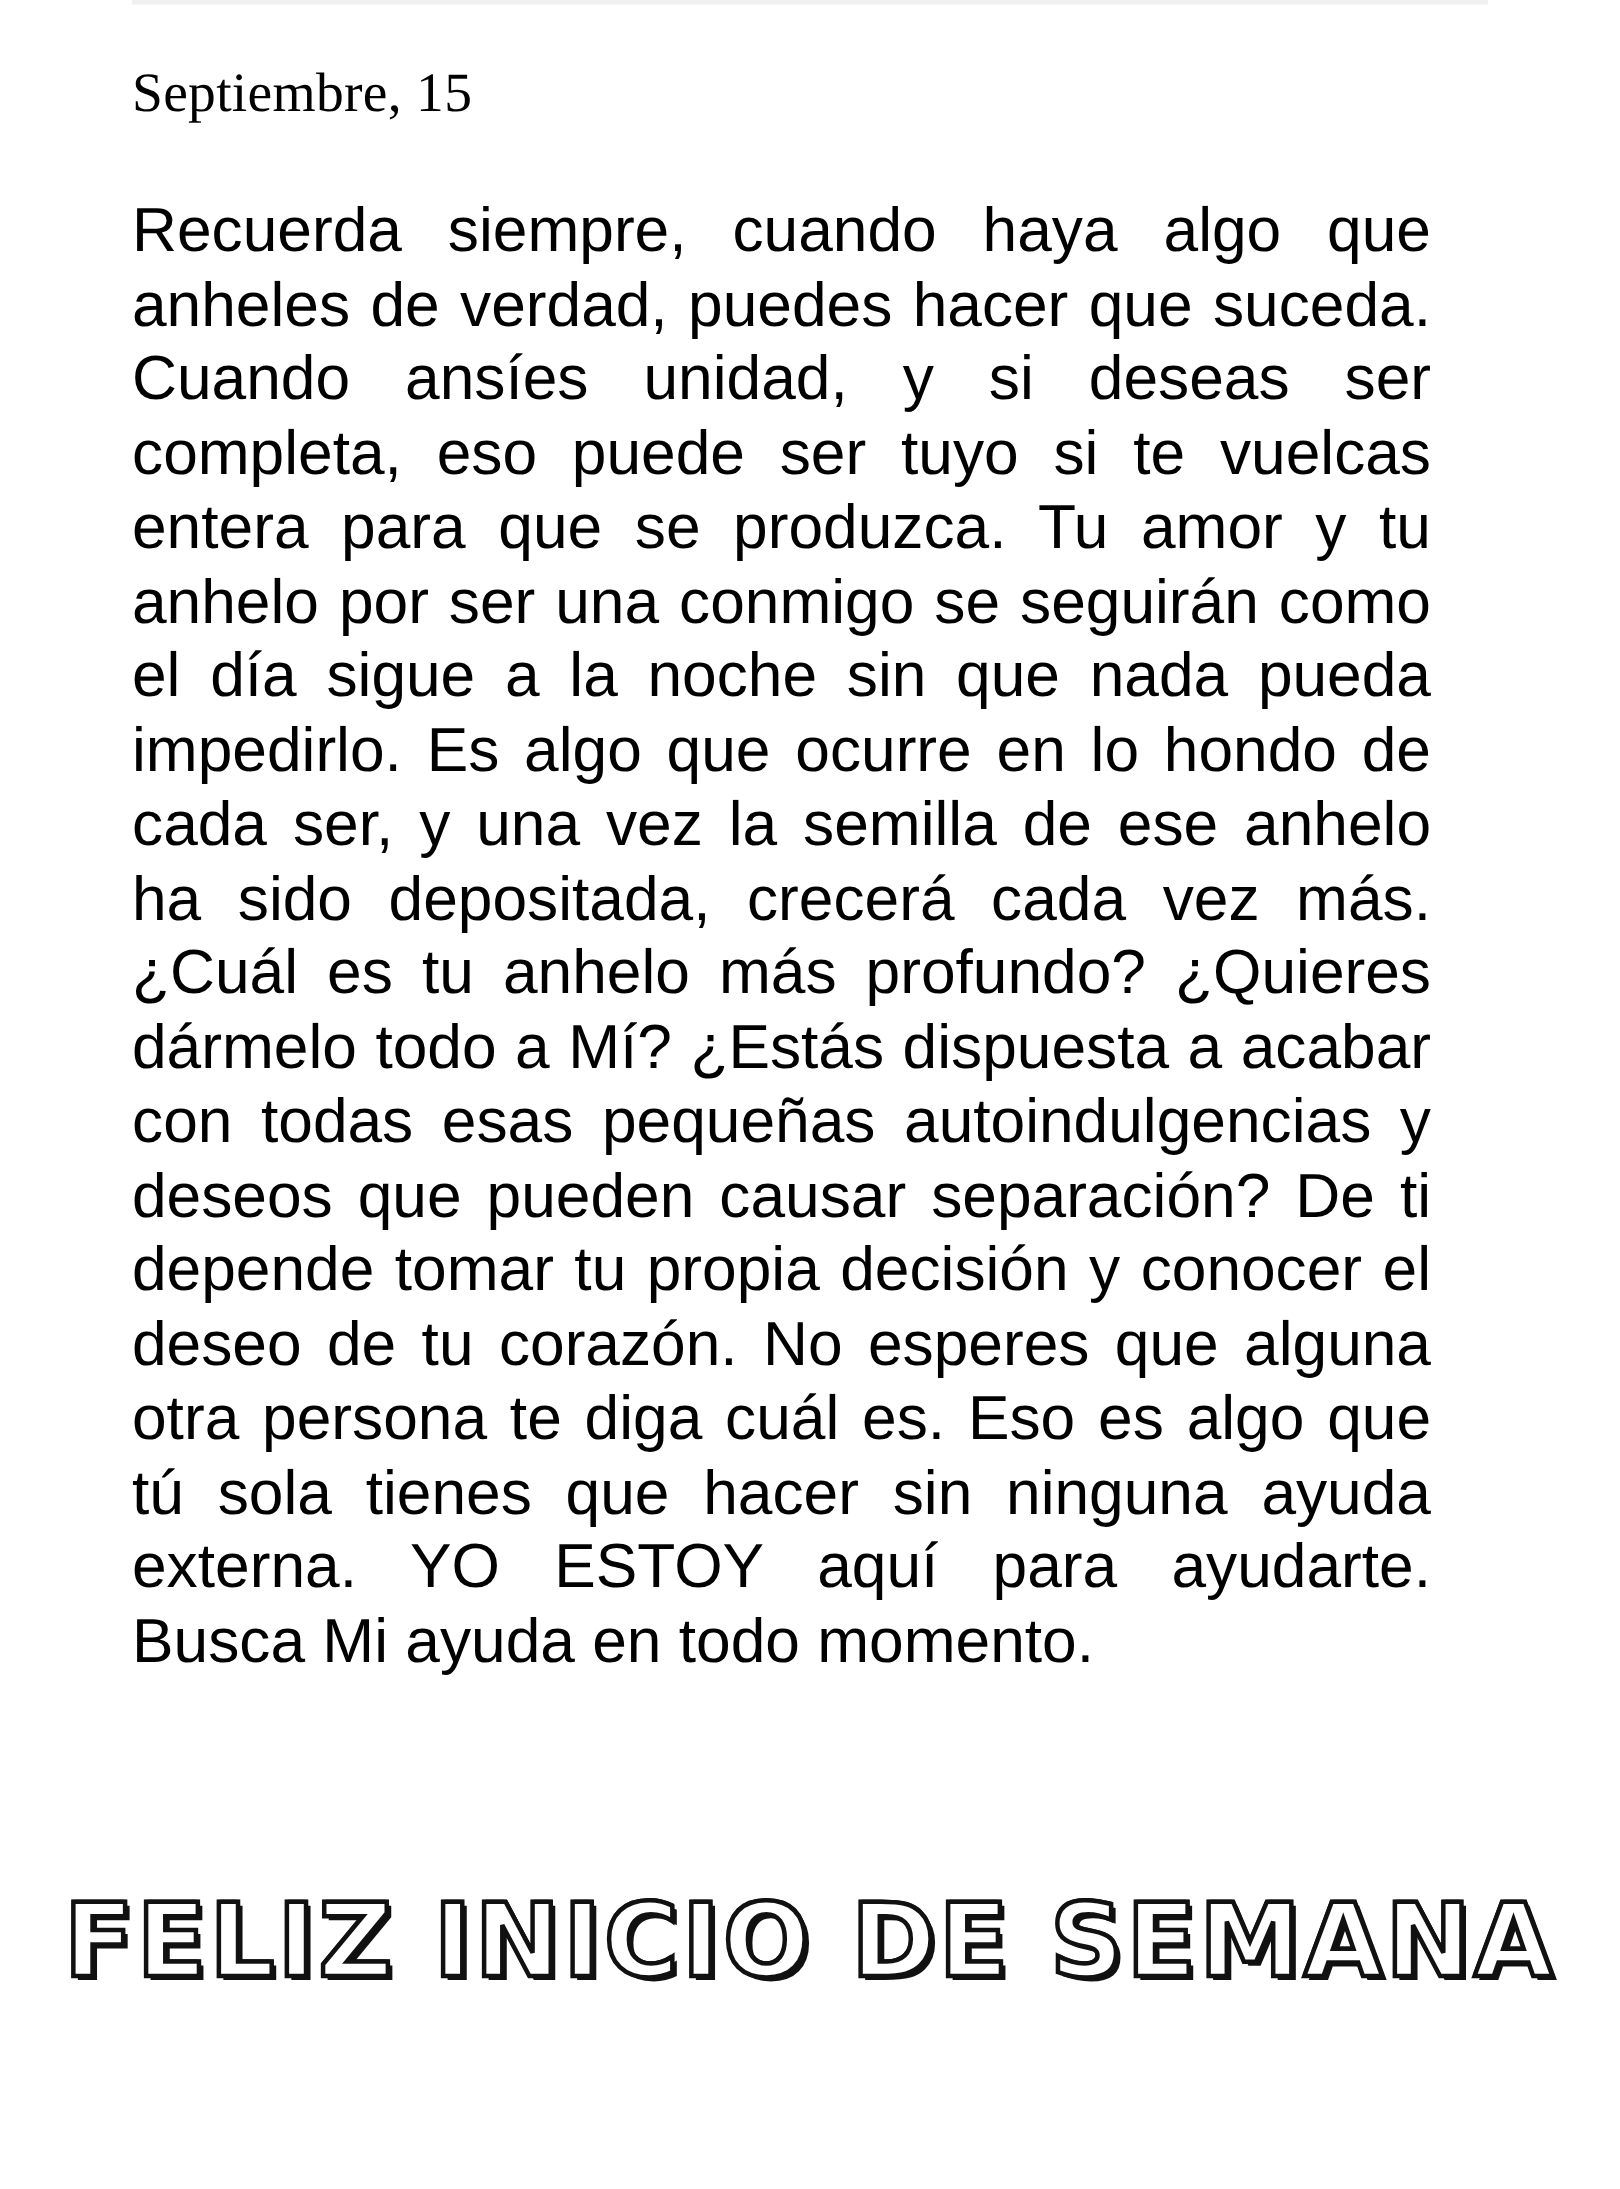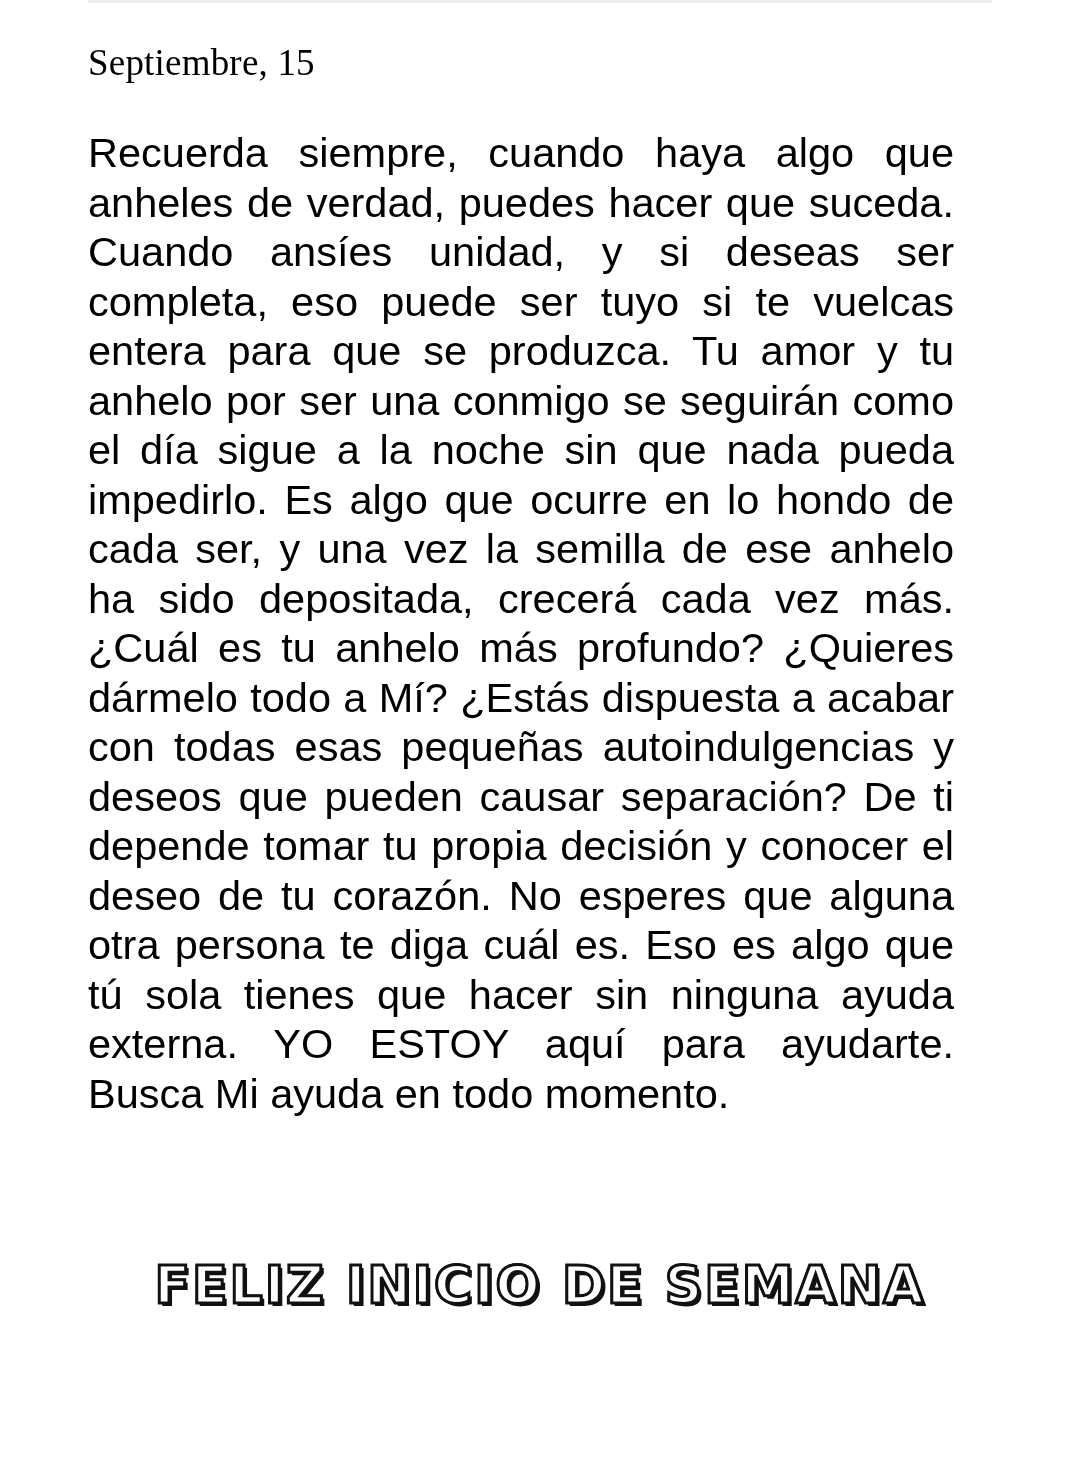--- a/index.html
+++ b/index.html
@@ -68,21 +68,21 @@
     position: absolute;
     left: 0;
     right: 0;
     top: 1255px;
     text-align: center;
   }
 
   .closing-text {
     display: inline-block;
     font-family: "DejaVu Sans", sans-serif;
-    font-size: 52px;
+    font-size: 68px;
     font-weight: 700;
     letter-spacing: 2px;
     color: #ffffff;
     -webkit-text-stroke: 3px #111111;
     text-shadow:
        3px 3px 0 #111111,
       -1px -1px 0 #111111,
        1px -1px 0 #111111,
       -1px  1px 0 #111111;
     white-space: nowrap;

